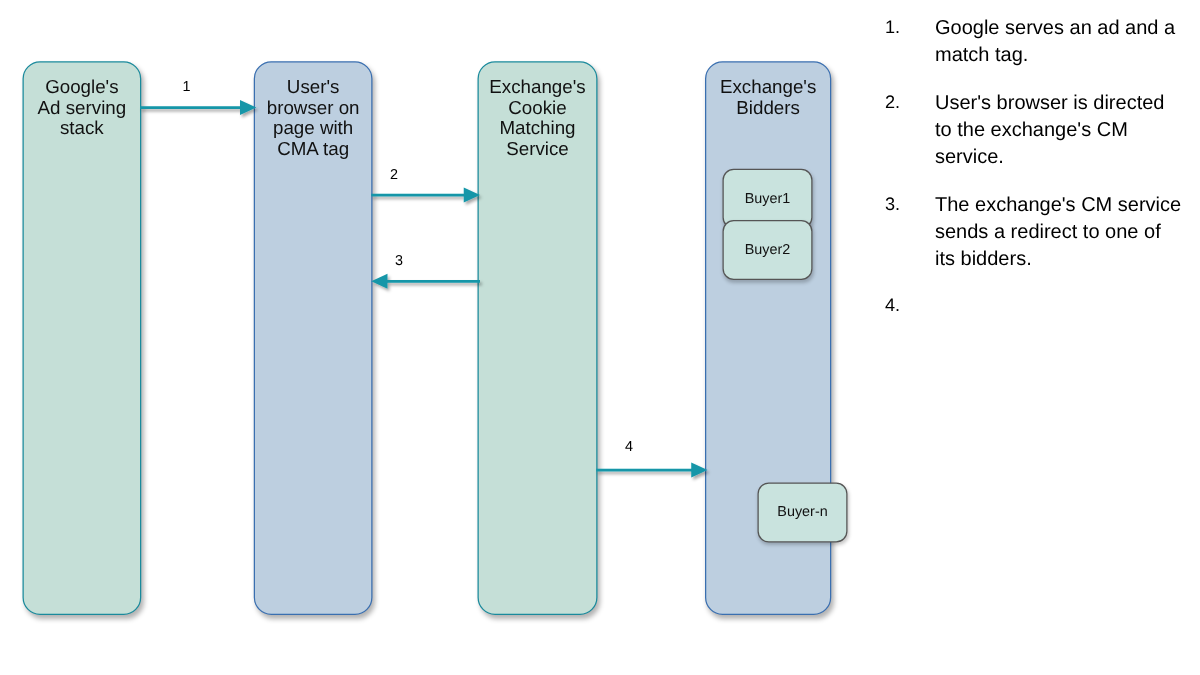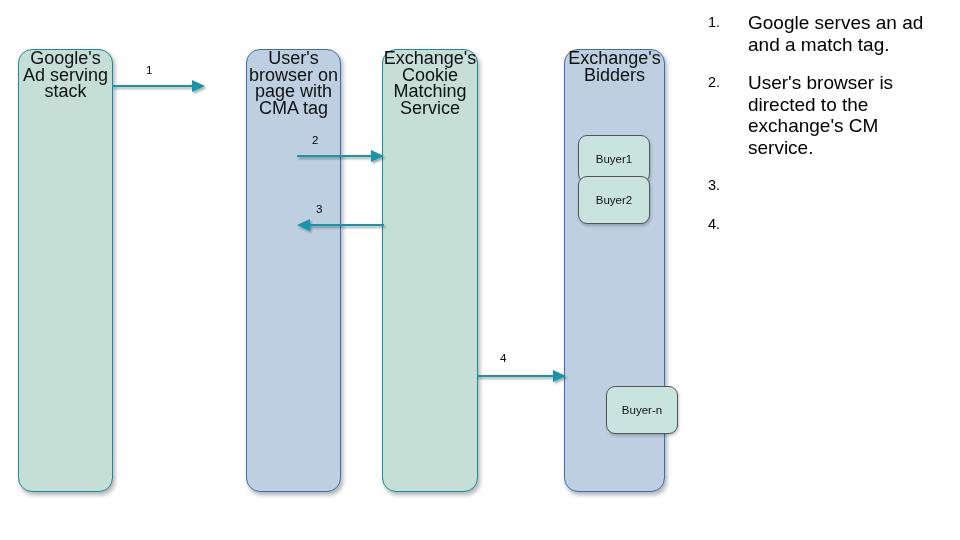--- a/index.html
+++ b/index.html
@@ -20,36 +20,37 @@
   
   .col-box {
     position: absolute;
     border-radius: 14px;
     box-sizing: border-box;
     box-shadow: 2px 3px 4px rgba(0,0,0,0.30);
     text-align: center;
   }
   .col-box .col-label {
     display: block;
-    font-size: 18px;
+    font-size: 15px;
     line-height: 16.5px;
+    padding-top: 12px;
     white-space: pre-line;
     color: #111111;
   }
   .fill-green {
     background: #c5dfd7;
     border: 1.4px solid #1a8a9c;
   }
   .fill-blue {
     background: #bdcfe0;
     border: 1.4px solid #3a6fb0;
   }
 
   #box-google  { left: 18px;  top: 49px;  width: 95px;  height: 443px; }
-  #box-browser { left: 203px; top: 49px;  width: 95px;  height: 443px; margin-left: 43px; }
+  #box-browser { left: 203px; top: 49px;  width: 95px;  height: 443px; }
   #box-cms     { left: 382px; top: 49px;  width: 96px;  height: 443px; }
   #box-bidders { left: 564px; top: 49px;  width: 101px; height: 443px; }
 
   
   .buyer-box {
     position: absolute;
     left: 578px;
     width: 72px;
     height: 48px;
     background: #c9e3de;
@@ -107,21 +108,21 @@
   }
   .step-num {
     width: 40px;
     flex: 0 0 40px;
     font-size: 14.5px;
     line-height: 21.5px;
     color: #000000;
   }
   .step-text {
     flex: 1 1 auto;
-    font-size: 19px;
+    font-size: 16px;
     line-height: 21.5px;
     color: #000000;
   }
 </style>
 </head>
 <body>
 
 <div id="page">
 
   <div id="box-google" class="col-box fill-green">
@@ -211,20 +212,21 @@
       <span class="step-text">Google serves an ad and a match tag.</span>
     </div>
 
     <div class="step-item">
       <span class="step-num">2.</span>
       <span class="step-text">User's browser is directed to the exchange's CM service.</span>
     </div>
 
     <div class="step-item">
       <span class="step-num">3.</span>
+      <span class="step-text">The exchange's CM service sends a redirect to one of its bidders.</span>
     </div>
 
     <div class="step-item">
       <span class="step-num">4.</span>
     </div>
 
   </div>
 
 </div>
 

